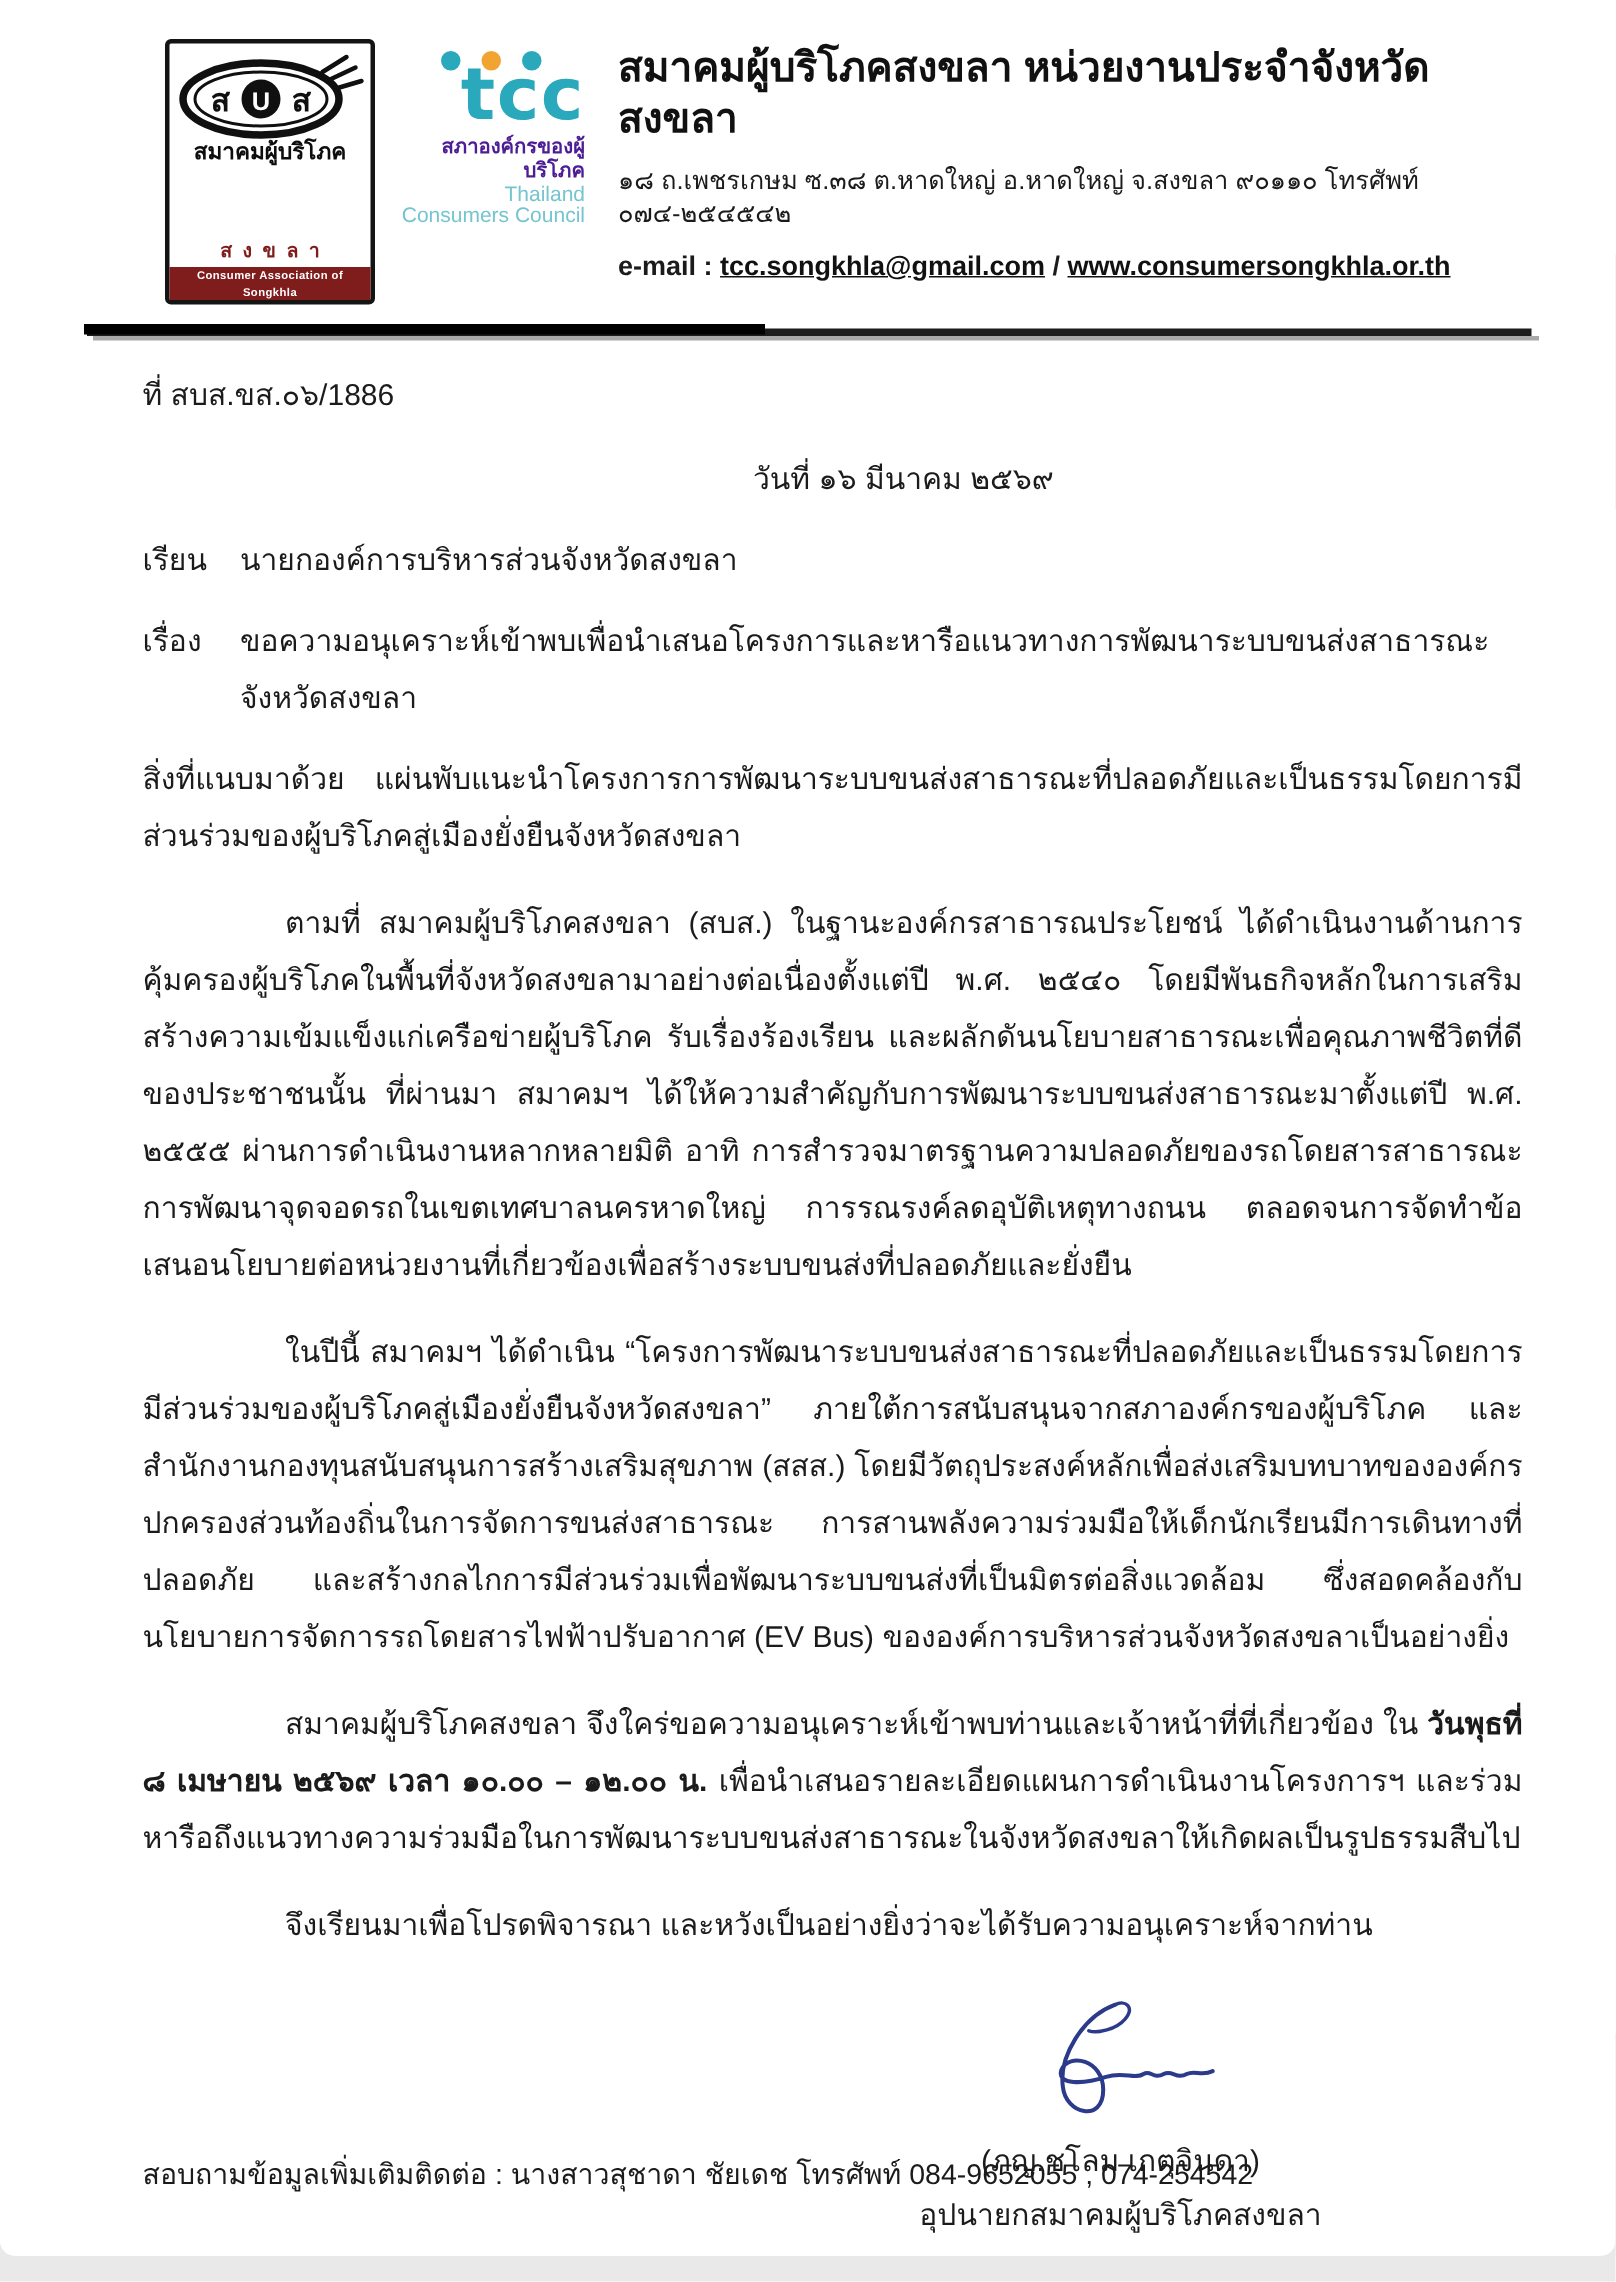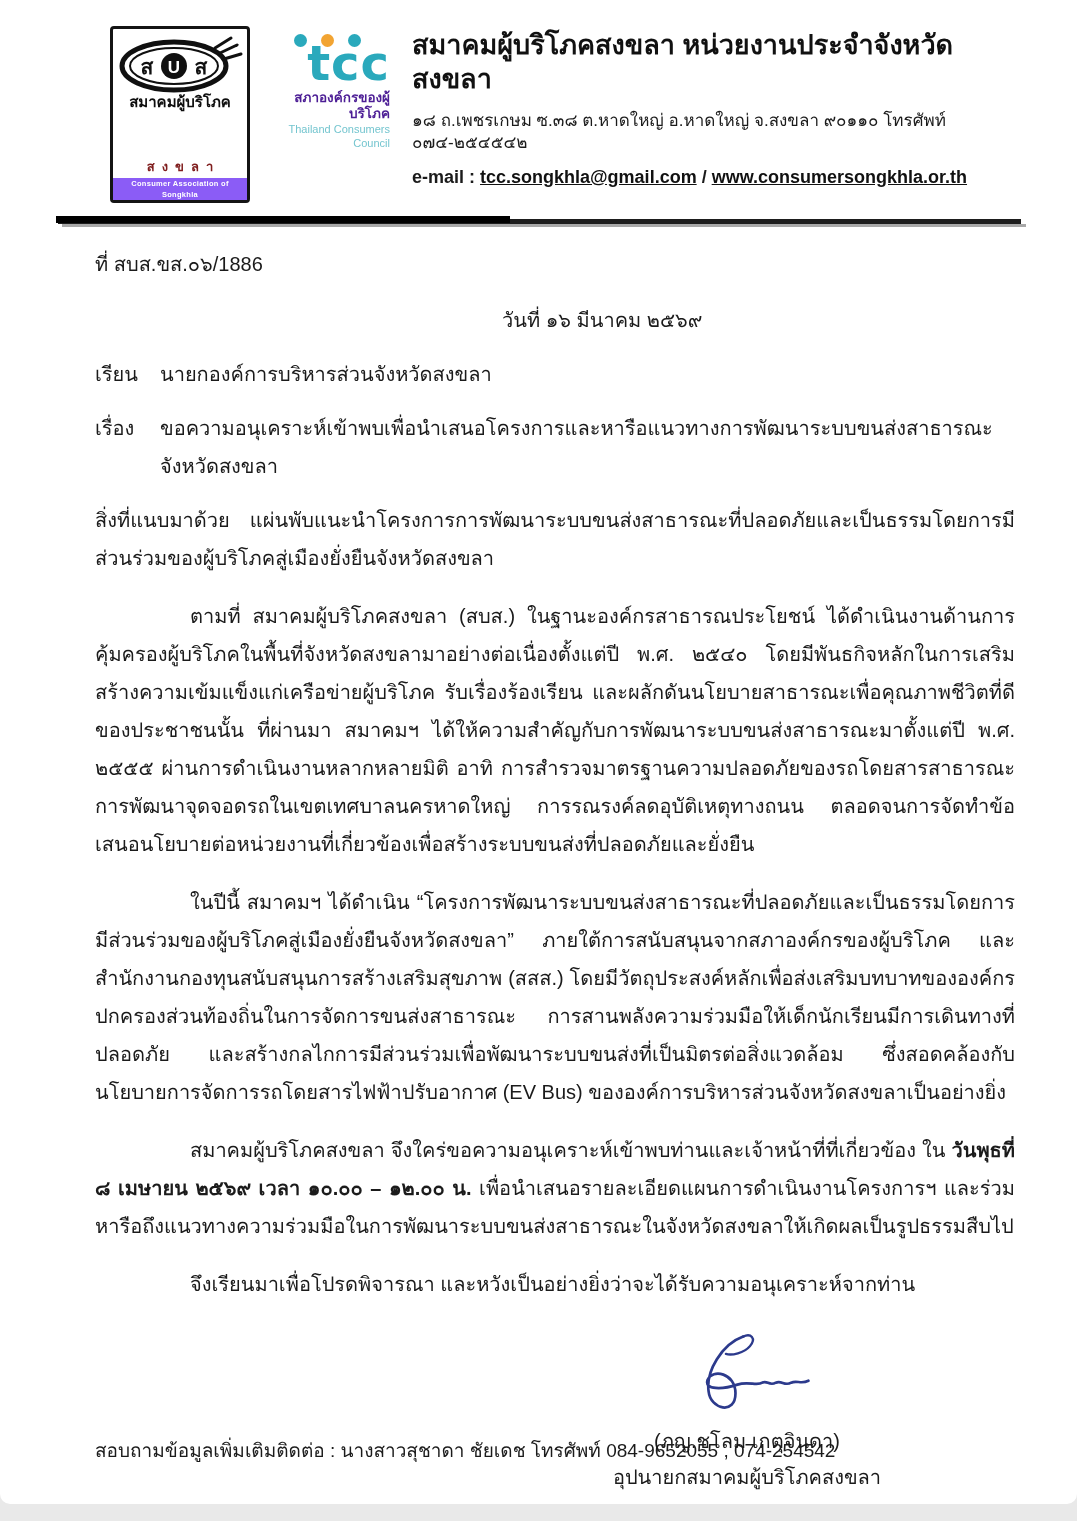--- a/index.html
+++ b/index.html
@@ -12,30 +12,30 @@
 
   
   .header { display:flex; align-items:flex-start; padding:26px 56px 0 110px; gap:14px; }
 
   .sbs-logo { width:140px; border:3px solid #141414; border-radius:4px;
               padding:6px 4px 0; text-align:center; background:#fff; flex:0 0 140px; }
   .sbs-logo svg { display:block; margin:0 auto; }
   .sbs-line1 { font-weight:bold; font-size:15px; line-height:18px; color:#0d0d0d; }
   .sbs-line2 { font-weight:bold; font-size:13px; line-height:16px; letter-spacing:7px;
                padding-left:7px; color:#7f1d1d;margin-top:48px; }
-  .sbs-banner { background:#8b5cf6; color:#fff; font-size:7.5px; line-height:11px;
+  .sbs-banner { background:#7f1d1d; color:#fff; font-size:7.5px; line-height:11px;
                 margin:3px -4px 0; font-weight:bold; letter-spacing:0.3px; }
 
   .tcc-logo { width:126px; flex:0 0 126px; text-align:right; padding-top:8px; }
   .tcc-dots { display:flex; justify-content:center; gap:14px; }
   .tcc-dot { width:13px; height:13px; border-radius:50%; display:block; }
   .tcc-word { font-size:48px; font-weight:bold; line-height:0.8; letter-spacing:1px;
               margin-top:-3px; font-family:"DejaVu Sans",sans-serif; }
   .tcc-th { font-size:13.5px; font-weight:bold; margin-top:8px; line-height:16px; }
-  .tcc-en { font-size:11px; line-height:14px; }
+  .tcc-en { font-size:14px; line-height:14px; }
 
   .head-text { flex:1; padding-left:8px; padding-top:2px; }
   .head-title { font-size:27px; font-weight:bold; line-height:34px; color:#111; }
   .head-addr  { font-size:17px; margin-top:14px; line-height:22px; }
   .head-email { font-size:18px; margin-top:12px; line-height:23px; font-weight:600; }
   .link { color:#111; text-decoration:underline; cursor:pointer;text-align:center; }
 
   
   .divider { position:relative; height:16px; margin:12px 56px 0; }
   .divider i { position:absolute; display:block; }

